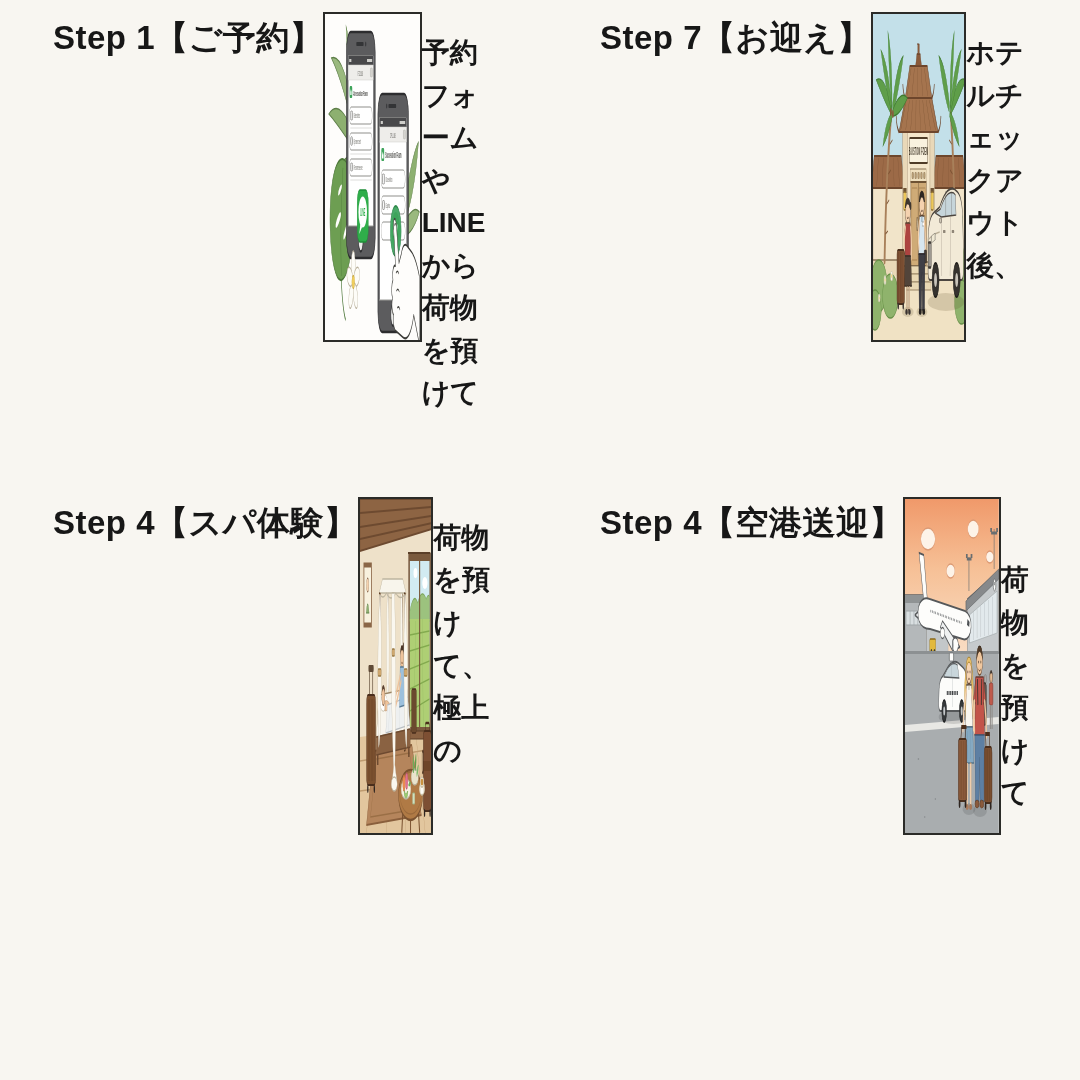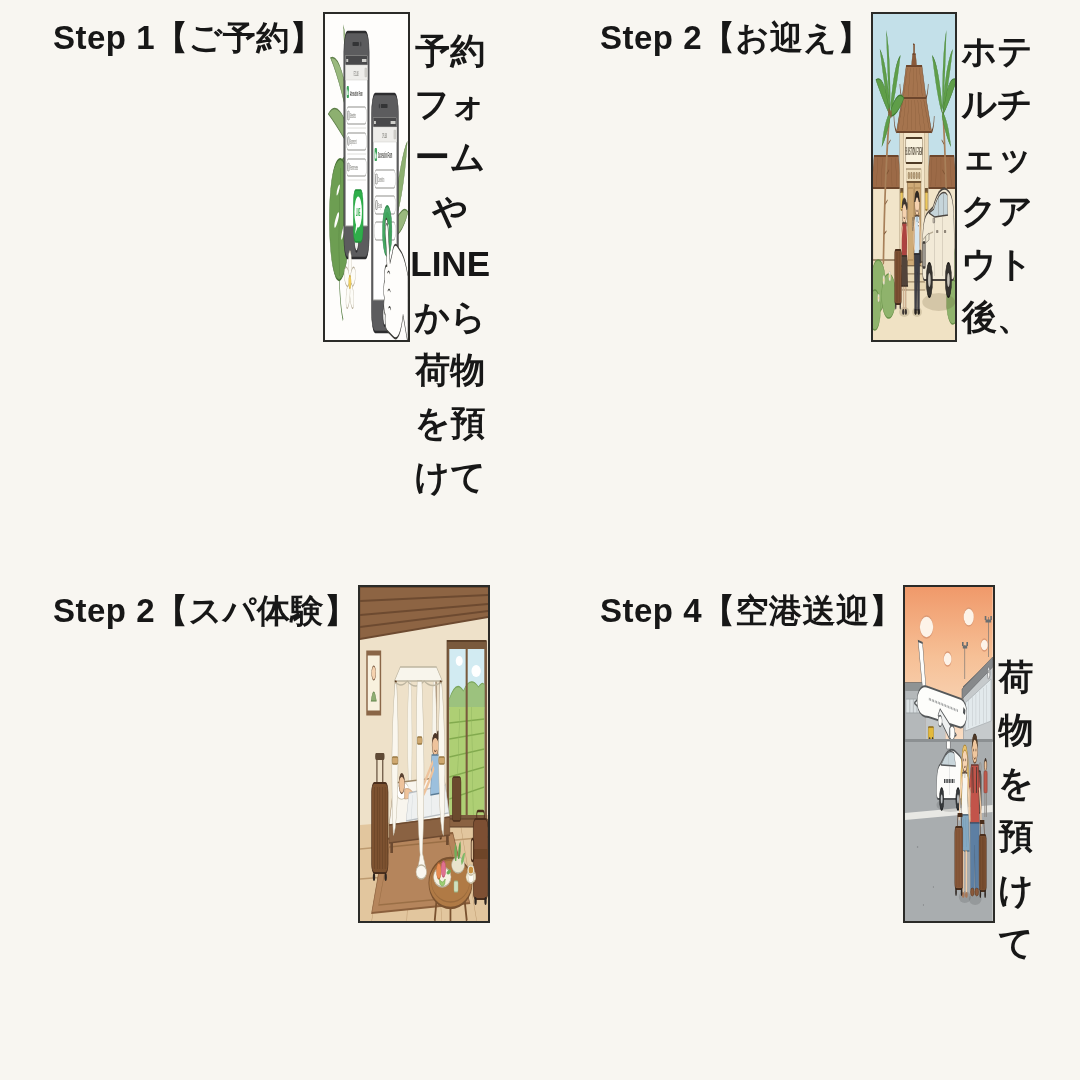--- a/index.html
+++ b/index.html
@@ -9,21 +9,21 @@
     font-family:"Liberation Sans","DejaVu Sans",sans-serif;
   }
   .poster{display:grid;grid-template-columns:445px 445px;column-gap:102px;row-gap:82px;padding:12px 43px 0 45px;}
   .cell{display:flex;}
   .step-title{margin:4px 0 12px 8px;font-size:33px;font-weight:bold;letter-spacing:.5px;white-space:nowrap;}
   .panel{margin:0;border:2.5px solid #2b2b28;background:#fefdfb;width:445px;box-sizing:border-box;text-align:right;}
   .r1{height:330px}
   .r2{height:338px}
   .panel svg{display:block;width:100%;height:100%;}
   svg text{font-family:"Liberation Sans","DejaVu Sans",sans-serif;}
-  .caption{margin:12px 0 0;font-size:35px;font-weight:bold;text-align:center;line-height:1.52;}
+  .caption{margin:20px 0 0;font-size:28px;font-weight:bold;line-height:1.52;}
 </style>
 </head>
 <body>
 
 <main class="poster">
 
   <section class="cell">
     <h2 class="step-title">Step 1【ご予約】</h2>
     <figure class="panel r1">
       <svg viewBox="0 0 440 326" preserveAspectRatio="none">
@@ -128,21 +128,21 @@
             <ellipse cx="0" cy="-17" rx="9" ry="14" transform="rotate(288)"></ellipse>
           </g>
           <circle r="6.5" fill="#f0cf5e" stroke="#caa83e" stroke-width="1.3"></circle>
         </g>
       </svg>
     </figure>
     <p class="caption"><span>予約フォームやLINEから</span><br><span>荷物を預けて</span></p>
   </section>
 
   <section class="cell">
-    <h2 class="step-title">Step 2【お迎え】</h2>
+    <h2 class="step-title">Step 7【お迎え】</h2>
     <figure class="panel r1">
       <svg viewBox="0 0 440 326" preserveAspectRatio="none">
         <rect width="440" height="326" fill="#c3e0e9"></rect>
         <path d="M380,230 Q410,196 440,188 L440,240 Z" fill="#b3cf9a"></path>
         <rect y="242" width="440" height="84" fill="#ead9b8"></rect>
         <path d="M0,268 Q220,252 440,268 L440,326 L0,326 Z" fill="#f0e2c4"></path>
 
         <g>
           <rect x="0" y="172" width="148" height="74" fill="#f1e4c9" stroke="#8a7457" stroke-width="1.5"></rect>
           <polygon points="-8,174 152,174 136,142 6,142" fill="#9c6a47" stroke="#6d462c" stroke-width="2"></polygon>
@@ -292,21 +292,21 @@
             <circle cx="302" cy="266" r="7" fill="#c9c4ba"></circle>
           <circle cx="404" cy="266" r="17" fill="#35322e" stroke="#201e1b" stroke-width="2"></circle>
             <circle cx="404" cy="266" r="7" fill="#c9c4ba"></circle>
         </g>
       </svg>
     </figure>
     <p class="caption"><span>ホテルチェックアウト後、</span><br></p>
   </section>
 
   <section class="cell">
-    <h2 class="step-title">Step 2【スパ体験】</h2>
+    <h2 class="step-title">Step 4【スパ体験】</h2>
     <figure class="panel r2">
       <svg viewBox="0 0 440 334" preserveAspectRatio="none">
         <rect width="440" height="334" fill="#eee1c9"></rect>
         <g>
           <polygon points="0,0 440,0 440,30 0,52" fill="#8d6443" stroke="#6d4a30" stroke-width="2"></polygon>
           <path d="M0,14 L440,8 M0,28 L440,17 M0,40 L440,24" stroke="#6d4a30" stroke-width="2" fill="none"></path>
         </g>
         <g>
           <polygon points="0,238 440,228 440,334 0,334" fill="#e2c69e"></polygon>
           <path d="M90,238 L40,334 M180,234 L160,334 M260,232 L280,334 M340,230 L400,334 M0,262 L440,250 M0,292 L440,282" stroke="#bd9a6f" stroke-width="1.5" fill="none"></path>
@@ -408,21 +408,21 @@
             <ellipse cx="380" cy="290" rx="17" ry="6" fill="#f1ead6" stroke="#b9a988" stroke-width="1.3"></ellipse>
             <path d="M369,283 a11,5 0 0 0 22,0 l-2,9 a9,4 0 0 1 -18,0 z" fill="#fdfbf4" stroke="#c9bfa6" stroke-width="1.3"></path>
             <ellipse cx="380" cy="283" rx="11" ry="5" fill="#fdfbf4" stroke="#c9bfa6" stroke-width="1.3"></ellipse>
             <ellipse cx="380" cy="283" rx="8" ry="3.5" fill="#c8913f"></ellipse>
             <path d="M391,285 q7,1 4,7" stroke="#c9bfa6" fill="none" stroke-width="2"></path>
           </g>
           <rect x="322" y="294" width="14" height="11" rx="2" fill="#cfe0c0" stroke="#9ab384" stroke-width="1.2"></rect>
         </g>
       </svg>
     </figure>
-    <p class="caption"><br></p>
+    <p class="caption"><span>荷物を預けて、極上の</span><br></p>
   </section>
 
   <section class="cell">
     <h2 class="step-title">Step 4【空港送迎】</h2>
     <figure class="panel r2">
       <svg viewBox="0 0 440 334" preserveAspectRatio="none">
         <defs>
           <linearGradient id="sky4" x1="0" y1="0" x2="0" y2="1">
             <stop offset="0" stop-color="#f0996a"></stop>
             <stop offset="0.45" stop-color="#f6c096"></stop>

